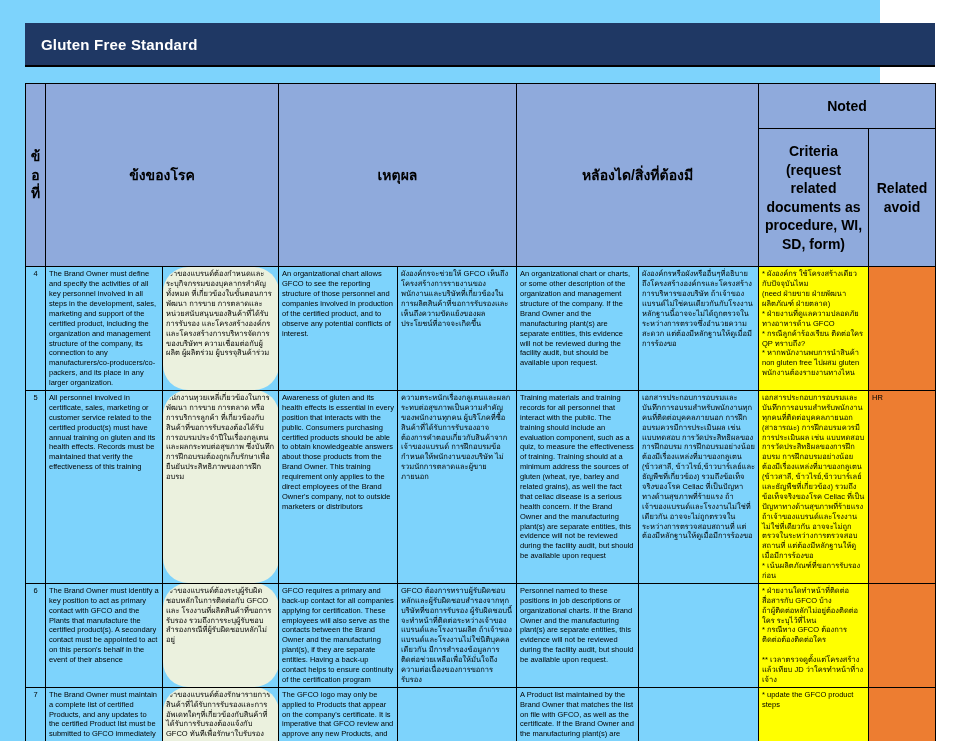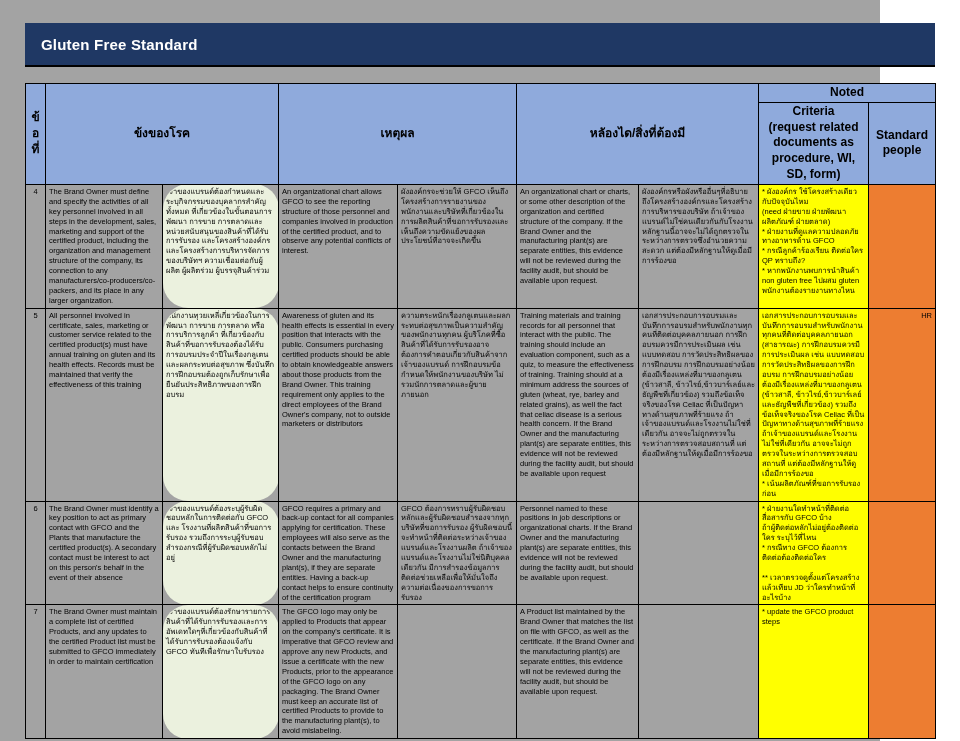--- a/index.html
+++ b/index.html
@@ -1,51 +1,51 @@
 <!DOCTYPE html>
 <html lang="th"><head>
 <meta charset="utf-8">
 <style>
   html,body{margin:0;padding:0;}
   body{
     width:960px;height:741px;background:#ffffff;overflow:hidden;
     font-family:"Liberation Sans","DejaVu Sans",sans-serif;
     -webkit-font-smoothing:antialiased;
   }
-  .page{position:relative;width:880px;height:741px;background:#a3a3a3;}
+  .page{position:relative;width:880px;height:741px;background:#7dd3fc;}
   .title-bar{
     position:absolute;left:25px;top:23px;width:910px;height:44px;
     background:#1F3864;border-bottom:2px solid #000;
     display:flex;align-items:center;box-sizing:border-box;
   }
   .title-bar span{
     color:#ffffff;font-weight:bold;font-size:15px;letter-spacing:.2px;padding-left:16px;
   }
   table.std{
     position:absolute;left:25px;top:83px;width:910px;
     border-collapse:collapse;table-layout:fixed;
   }
   table.std th, table.std td{
     border:1px solid #000;box-sizing:border-box;
     padding:2px 3px;vertical-align:top;
     font-size:7.5px;line-height:1.32;color:#000;
     overflow:hidden;word-break:break-word;overflow-wrap:anywhere;
   }
   table.std th{
     background:#8FAADC;text-align:center;vertical-align:middle;
-    font-weight:bold;font-size:12px;padding:1px 2px;
+    font-weight:bold;font-size:14px;padding:13px 2px;
   }
   tr.h1 th.noted{height:15px;}
   tr.h2 th{height:31px;white-space:pre-wrap;}
   th.hyellow{background:#FFFF00;color:#1F3864;margin-left:8px;}
   th.horange{background:#ED7D31;color:#1F3864;}
   td.no{text-align:center;}
   td.green{background:#EBF1DE;border-radius:25px;}
   td.criteria{background:#FFFF00;color:#1F3864;white-space:pre-wrap;margin-top:40px;}
-  td.related{background:#ED7D31;color:#1F3864;text-align:right;}
+  td.related{background:#ED7D31;color:#1F3864;text-align:left;}
   tr.r0 td{height:110px;}
   tr.r1 td{height:136px;}
   tr.r2 td{height:92px;}
   tr.r3 td{height:120px;}
 </style>
 </head>
 <body>
 
 <div class="page">
 
@@ -69,31 +69,31 @@
       <tr class="h1">
         <th rowspan="2">ข้อที่</th>
         <th rowspan="2" colspan="2">ข้งของโรค</th>
         <th rowspan="2" colspan="2">เหตุผล</th>
         <th rowspan="2" colspan="2">หลัองได/สิ่งที่ต้องมี</th>
         <th colspan="2" class="noted">Noted</th>
       </tr>
       <tr class="h2">
         <th class="hyellow">Criteria
 (request related documents as procedure, WI, SD, form)</th>
-        <th class="horange">Standard people</th>
+        <th class="horange">Related avoid</th>
       </tr>
     </thead>
     <tbody>
       <tr class="r0">
         <td class="no">4</td>
         <td>The Brand Owner must define and specify the activities of all key personnel involved in all steps in the development, sales, marketing and support of the certified product, including the organization and management structure of the company, its connection to any manufacturers/co-producers/co-packers, and its place in any larger organization.</td>
         <td class="green">เจ้าของแบรนด์ต้องกำหนดและระบุกิจกรรมของบุคลากรสำคัญทั้งหมด ที่เกี่ยวข้องในขั้นตอนการพัฒนา การขาย การตลาดและหน่วยสนับสนุนของสินค้าที่ได้รับการรับรอง และโครงสร้างองค์กรและโครงสร้างการบริหารจัดการของบริษัทฯ ความเชื่อมต่อกับผู้ผลิต ผู้ผลิตร่วม ผู้บรรจุสินค้าร่วม</td>
         <td>An organizational chart allows GFCO to see the reporting structure of those personnel and companies involved in production of the certified product, and to observe any potential conflicts of interest.</td>
         <td>ผังองค์กรจะช่วยให้ GFCO เห็นถึงโครงสร้างการรายงานของพนักงานและบริษัทที่เกี่ยวข้องในการผลิตสินค้าที่ขอการรับรองและเห็นถึงความขัดแย้งของผลประโยชน์ที่อาจจะเกิดขึ้น</td>
-        <td>An organizational chart or charts, or some other description of the organization and certified structure of the company. If the Brand Owner and the manufacturing plant(s) are separate entities, this evidence will not be reviewed during the facility audit, but should be available upon request.</td>
+        <td>An organizational chart or charts, or some other description of the organization and management structure of the company. If the Brand Owner and the manufacturing plant(s) are separate entities, this evidence will not be reviewed during the facility audit, but should be available upon request.</td>
         <td>ผังองค์กรหรือผังหรืออื่นๆที่อธิบายถึงโครงสร้างองค์กรและโครงสร้างการบริหารของบริษัท ถ้าเจ้าของแบรนด์ไม่ใช่คนเดียวกันกับโรงงาน หลักฐานนี้อาจจะไม่ได้ถูกตรวจในระหว่างการตรวจซึ่งอำนวยความสะดวก แต่ต้องมีหลักฐานให้ดูเมื่อมีการร้องขอ</td>
         <td class="criteria">* ผังองค์กร ใช้โครงสร้างเดียวกับปัจจุบันไหม
 (need ฝ่ายขาย ฝ่ายพัฒนาผลิตภัณฑ์ ฝ่ายตลาด)
 * ฝ่ายงานที่ดูแลความปลอดภัยทางอาหารด้าน GFCO
 * กรณีลูกค้าร้องเรียน ติดต่อใคร QP ทราบถึง?
 * หากพนักงานพบการนำสินค้า non gluten free ไปผสม gluten พนักงานต้องรายงานทางไหน</td>
         <td class="related"></td>
       </tr>
       <tr class="r1">
         <td class="no">5</td>
@@ -102,31 +102,31 @@
         <td>Awareness of gluten and its health effects is essential in every position that interacts with the public. Consumers purchasing certified products should be able to obtain knowledgeable answers about those products from the Brand Owner. This training requirement only applies to the direct employees of the Brand Owner's company, not to outside marketers or distributors</td>
         <td>ความตระหนักเรื่องกลูเตนและผลกระทบต่อสุขภาพเป็นความสำคัญของพนักงานทุกคน ผู้บริโภคที่ซื้อสินค้าที่ได้รับการรับรองอาจต้องการคำตอบเกี่ยวกับสินค้าจากเจ้าของแบรนด์ การฝึกอบรมข้อกำหนดให้พนักงานของบริษัท ไม่รวมนักการตลาดและผู้ขายภายนอก</td>
         <td>Training materials and training records for all personnel that interact with the public. The training should include an evaluation component, such as a quiz, to measure the effectiveness of training. Training should at a minimum address the sources of gluten (wheat, rye, barley and related grains), as well the fact that celiac disease is a serious health concern. If the Brand Owner and the manufacturing plant(s) are separate entities, this evidence will not be reviewed during the facility audit, but should be available upon request</td>
         <td>เอกสารประกอบการอบรมและบันทึกการอบรมสำหรับพนักงานทุกคนที่ติดต่อบุคคลภายนอก การฝึกอบรมควรมีการประเมินผล เช่น แบบทดสอบ การวัดประสิทธิผลของการฝึกอบรม การฝึกอบรมอย่างน้อยต้องมีเรื่องแหล่งที่มาของกลูเตน (ข้าวสาลี, ข้าวไรย์,ข้าวบาร์เลย์และธัญพืชที่เกี่ยวข้อง) รวมถึงข้อเท็จจริงของโรค Celiac ที่เป็นปัญหาทางด้านสุขภาพที่ร้ายแรง ถ้าเจ้าของแบรนด์และโรงงานไม่ใช่ที่เดียวกัน อาจจะไม่ถูกตรวจในระหว่างการตรวจสอบสถานที่ แต่ต้องมีหลักฐานให้ดูเมื่อมีการร้องขอ</td>
         <td class="criteria">เอกสารประกอบการอบรมและบันทึกการอบรมสำหรับพนักงานทุกคนที่ติดต่อบุคคลภายนอก (สาธารณะ) การฝึกอบรมควรมีการประเมินผล เช่น แบบทดสอบ การวัดประสิทธิผลของการฝึกอบรม การฝึกอบรมอย่างน้อยต้องมีเรื่องแหล่งที่มาของกลูเตน (ข้าวสาลี, ข้าวไรย์,ข้าวบาร์เลย์และธัญพืชที่เกี่ยวข้อง) รวมถึงข้อเท็จจริงของโรค Celiac ที่เป็นปัญหาทางด้านสุขภาพที่ร้ายแรง ถ้าเจ้าของแบรนด์และโรงงานไม่ใช่ที่เดียวกัน อาจจะไม่ถูกตรวจในระหว่างการตรวจสอบสถานที่ แต่ต้องมีหลักฐานให้ดูเมื่อมีการร้องขอ
 * เน้นผลิตภัณฑ์ที่ขอการรับรองก่อน</td>
         <td class="related">HR</td>
       </tr>
       <tr class="r2">
         <td class="no">6</td>
-        <td>The Brand Owner must identify a key position to act as primary contact with GFCO and the Plants that manufacture the certified product(s). A secondary contact must be interest to act on this person's behalf in the event of their absence</td>
+        <td>The Brand Owner must identify a key position to act as primary contact with GFCO and the Plants that manufacture the certified product(s). A secondary contact must be appointed to act on this person's behalf in the event of their absence</td>
         <td class="green">เจ้าของแบรนด์ต้องระบุผู้รับผิดชอบหลักในการติดต่อกับ GFCO และ โรงงานที่ผลิตสินค้าที่ขอการรับรอง รวมถึงการระบุผู้รับชอบสำรองกรณีที่ผู้รับผิดชอบหลักไม่อยู่</td>
         <td>GFCO requires a primary and back-up contact for all companies applying for certification. These employees will also serve as the contacts between the Brand Owner and the manufacturing plant(s), if they are separate entities. Having a back-up contact helps to ensure continuity of the certification program</td>
         <td>GFCO ต้องการทราบผู้รับผิดชอบหลักและผู้รับผิดชอบสำรองจากทุกบริษัทที่ขอการรับรอง ผู้รับผิดชอบนี้จะทำหน้าที่ติดต่อระหว่างเจ้าของแบรนด์และโรงงานผลิต ถ้าเจ้าของแบรนด์และโรงงานไม่ใช่นิติบุคคลเดียวกัน มีการสำรองข้อมูลการติดต่อช่วยเหลือเพื่อให้มั่นใจถึงความต่อเนื่องของการขอการรับรอง</td>
         <td>Personnel named to these positions in job descriptions or organizational charts. If the Brand Owner and the manufacturing plant(s) are separate entities, this evidence will not be reviewed during the facility audit, but should be available upon request.</td>
         <td></td>
         <td class="criteria">* ฝ่ายงานใดทำหน้าที่ติดต่อสื่อสารกับ GFCO บ้าง
 ถ้าผู้ติดต่อหลักไม่อยู่ต้องติดต่อใคร ระบุไว้ที่ไหน
 * กรณีทาง GFCO ต้องการติดต่อต้องติดต่อใคร
 
-** เวลาตรวจดูตั้งแต่โครงสร้าง แล้วเทียบ JD ว่าใครทำหน้าที่อะไรบ้าง</td>
+** เวลาตรวจดูตั้งแต่โครงสร้าง แล้วเทียบ JD ว่าใครทำหน้าที่างเจ้าง</td>
         <td class="related"></td>
       </tr>
       <tr class="r3">
         <td class="no">7</td>
         <td>The Brand Owner must maintain a complete list of certified Products, and any updates to the certified Product list must be submitted to GFCO immediately in order to maintain certification</td>
         <td class="green">เจ้าของแบรนด์ต้องรักษารายการสินค้าที่ได้รับการรับรองและการอัพเดทใดๆที่เกี่ยวข้องกับสินค้าที่ได้รับการรับรองต้องแจ้งกับ GFCO ทันทีเพื่อรักษาใบรับรอง</td>
         <td>The GFCO logo may only be applied to Products that appear on the company's certificate. It is imperative that GFCO review and approve any new Products, and issue a certificate with the new Products, prior to the appearance of the GFCO logo on any packaging. The Brand Owner must keep an accurate list of certified Products to provide to the manufacturing plant(s), to avoid mislabeling.</td>
         <td></td>
         <td>A Product list maintained by the Brand Owner that matches the list on file with GFCO, as well as the certificate. If the Brand Owner and the manufacturing plant(s) are separate entities, this evidence will not be reviewed during the facility audit, but should be available upon request.</td>
         <td></td>

